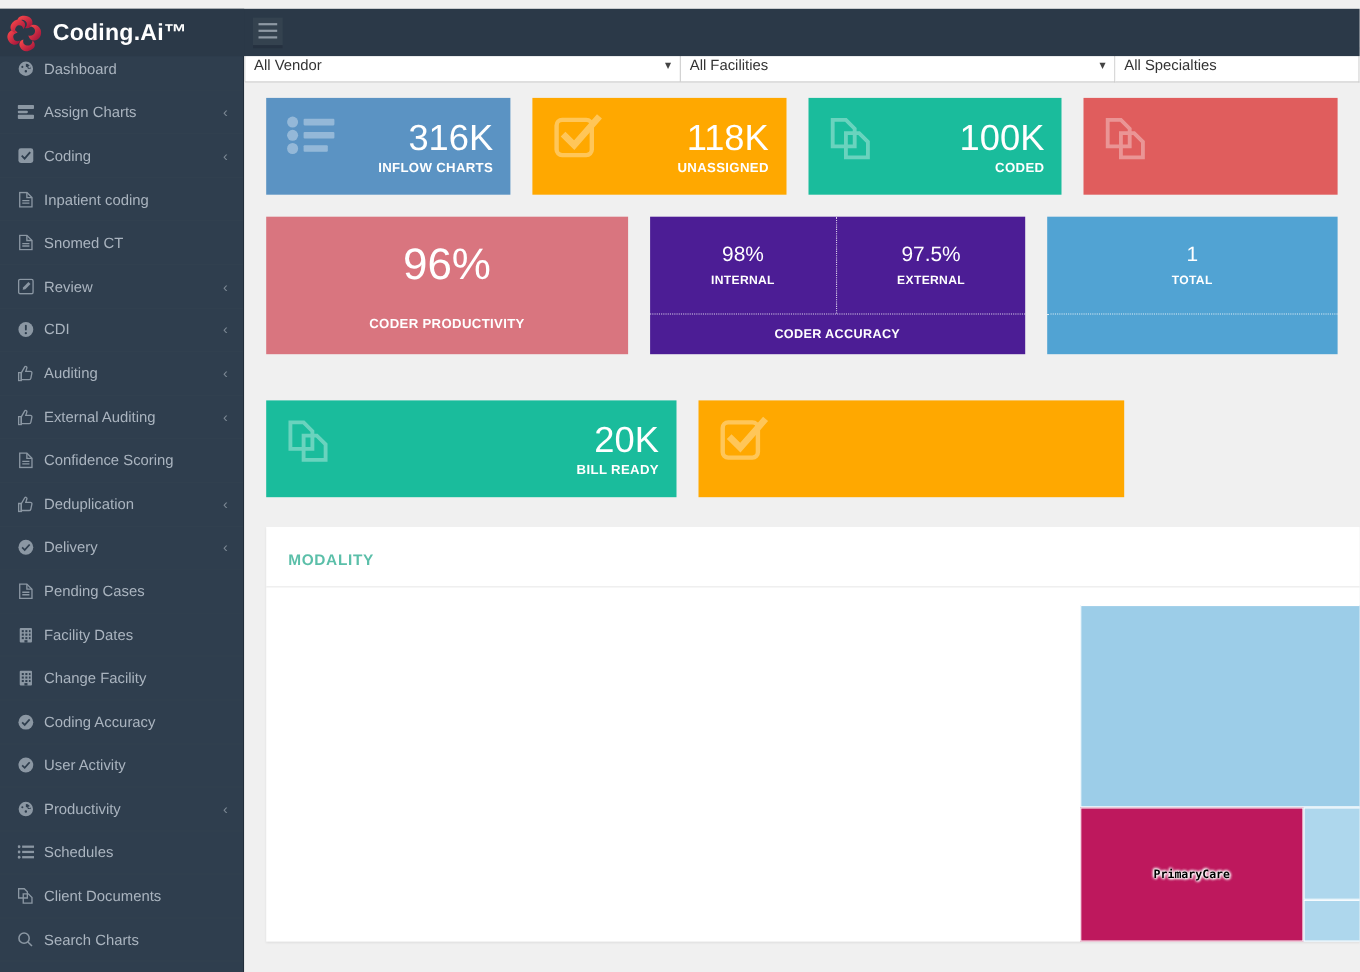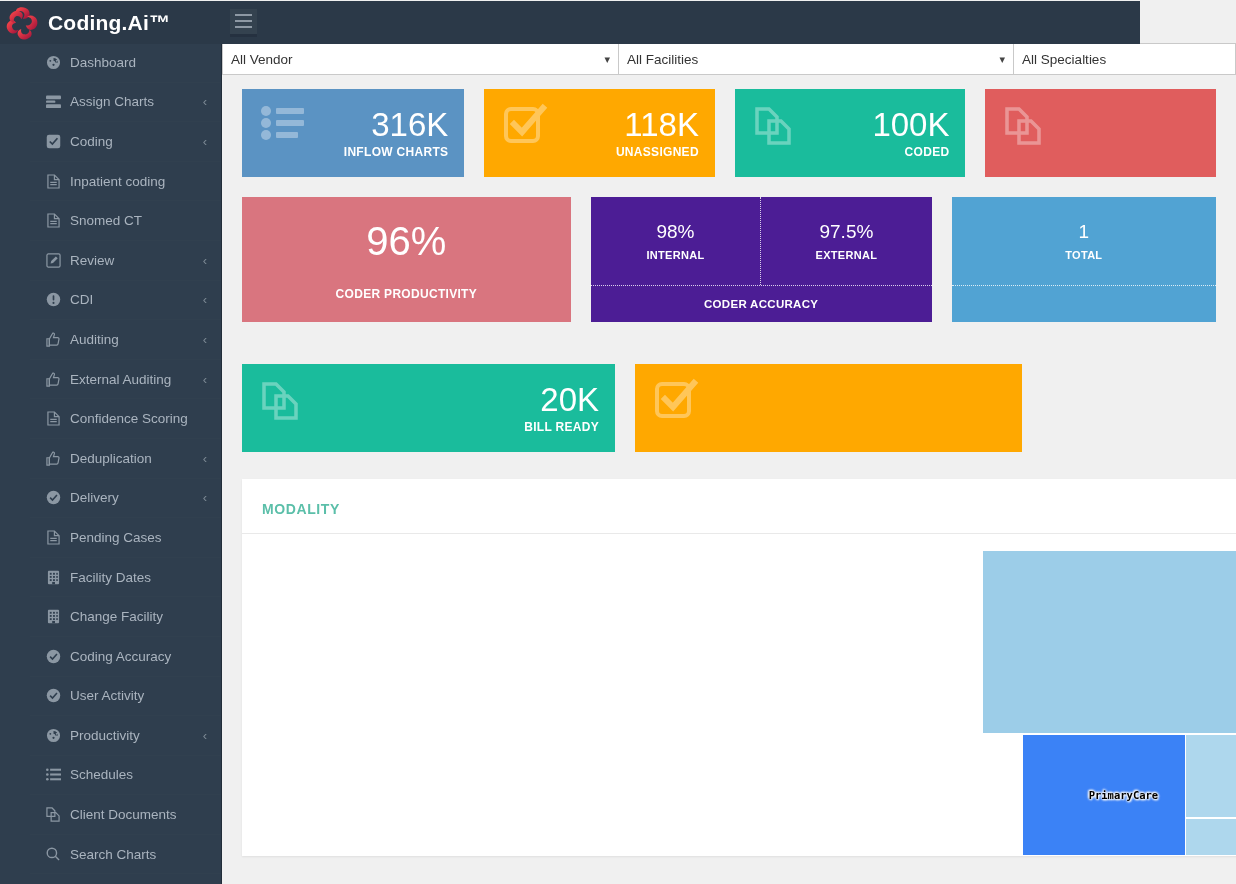--- a/index.html
+++ b/index.html
@@ -5,22 +5,22 @@
   * { box-sizing: border-box; margin: 0; padding: 0; }
   html, body {
     width: 1236px; height: 884px;
     overflow: hidden;
     background: #f0f0f0;
     font-family: "Liberation Sans", sans-serif;
   }
 
   
   .topbar {
-    position: absolute; top: 1px; left: 0;
-    width: 1140px; height: 43px;
+    position: absolute; top: 8px; left: 0;
+    width: 1236px; height: 43px;
     background: #2b3948;
     display: flex; align-items: center;
     z-index: 20;
   }
   .brand {
     width: 222px; height: 43px;
     display: flex; align-items: center;
     padding-left: 4px;
     background: #2b3948;
   }
@@ -52,21 +52,20 @@
     background: #8e99a4;
   }
 
   
   .sidebar {
     position: absolute; top: 43px; left: 0;
     width: 222px; height: 841px;
     background: #2f3e4e;
     border-right: 1px solid #222d3a;
     overflow: hidden;
-    padding-left: 30px;
   }
   .nav-item {
     height: 39.6px;
     display: flex; align-items: center;
     padding: 0 14px 0 12px;
     border-bottom: 1px solid #38465540;
     color: #aab4bf;
     font-size: 13.5px;
     cursor: pointer;
     position: relative;
@@ -634,21 +633,21 @@
         <div class="k-val"></div>
         <div class="k-lab"></div>
       </div>
     </div>
   </div>
 
   <div class="panel">
     <div class="panel-title">MODALITY</div>
     <div class="treemap-wrap" id="treemap">
         <div class="tile" style="left: 726.18px; top: 0px; width: 261.82px; height: 183.6px; background: rgb(156, 205, 232);"></div>
-        <div class="tile" style="left: 726.18px; top: 183.6px; width: 202.54px; height: 122.4px; background: #3b82f6; margin-left: 40px;">
+        <div class="tile" style="left: 726.18px; top: 183.6px; width: 202.54px; height: 122.4px; background: #be185d;">
           <span class="tlabel">PrimaryCare</span>
         </div>
         <div class="tile" style="left: 928.72px; top: 183.6px; width: 59.28px; height: 84.15px; background: rgb(174, 215, 237);"></div>
         <div class="tile" style="left: 928.72px; top: 267.75px; width: 59.28px; height: 38.25px; background: rgb(174, 215, 237);"></div>
       </div>
   </div>
 
 </div>
 
 </body></html>

